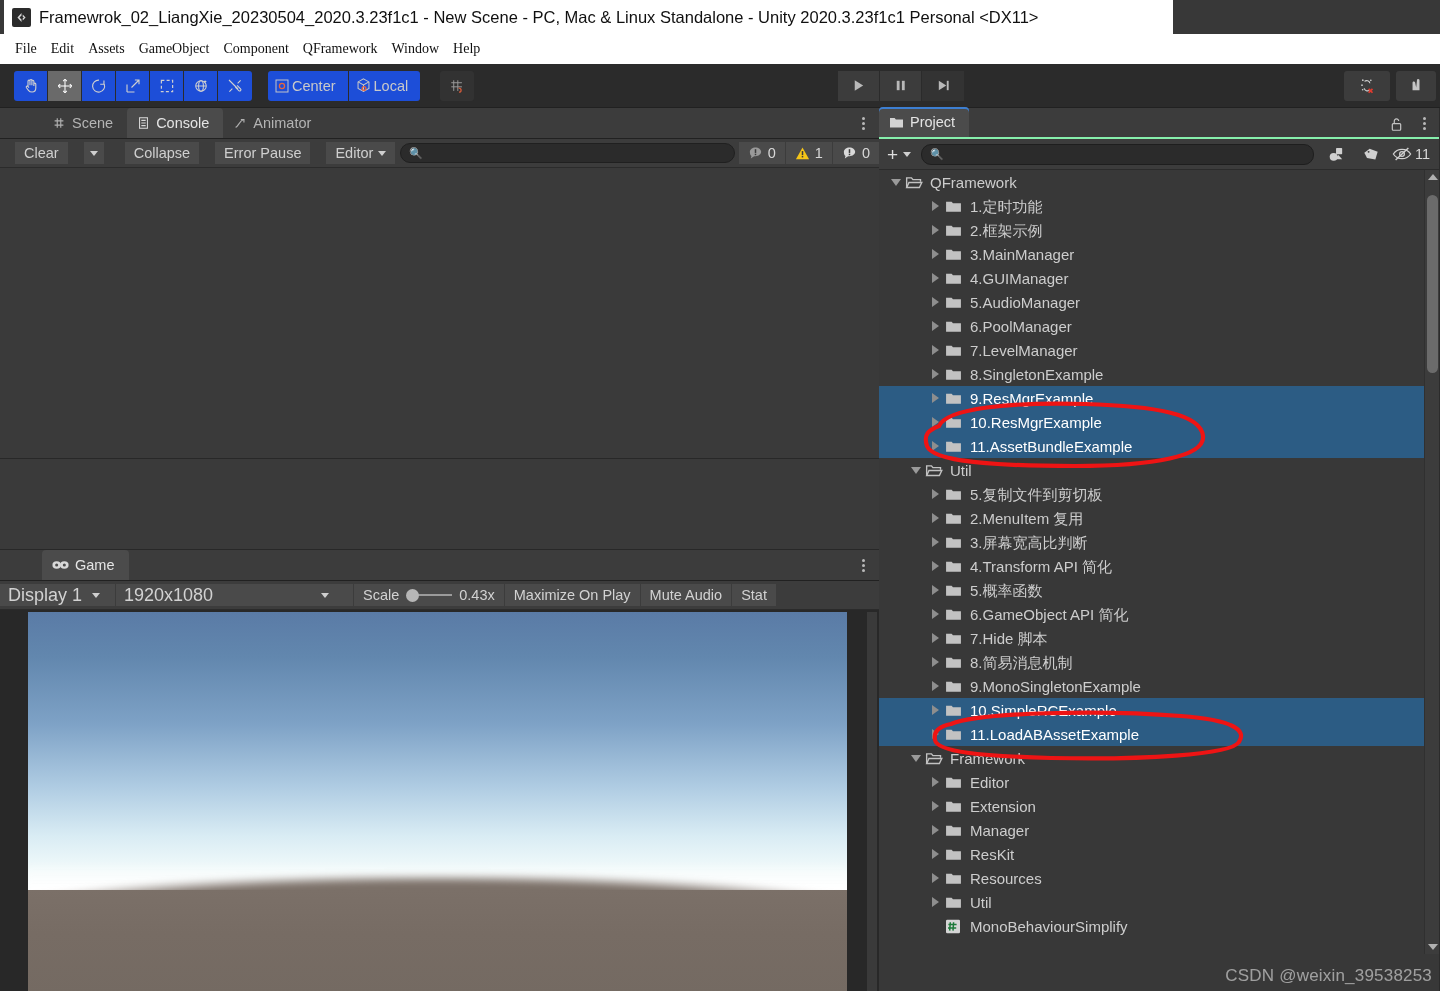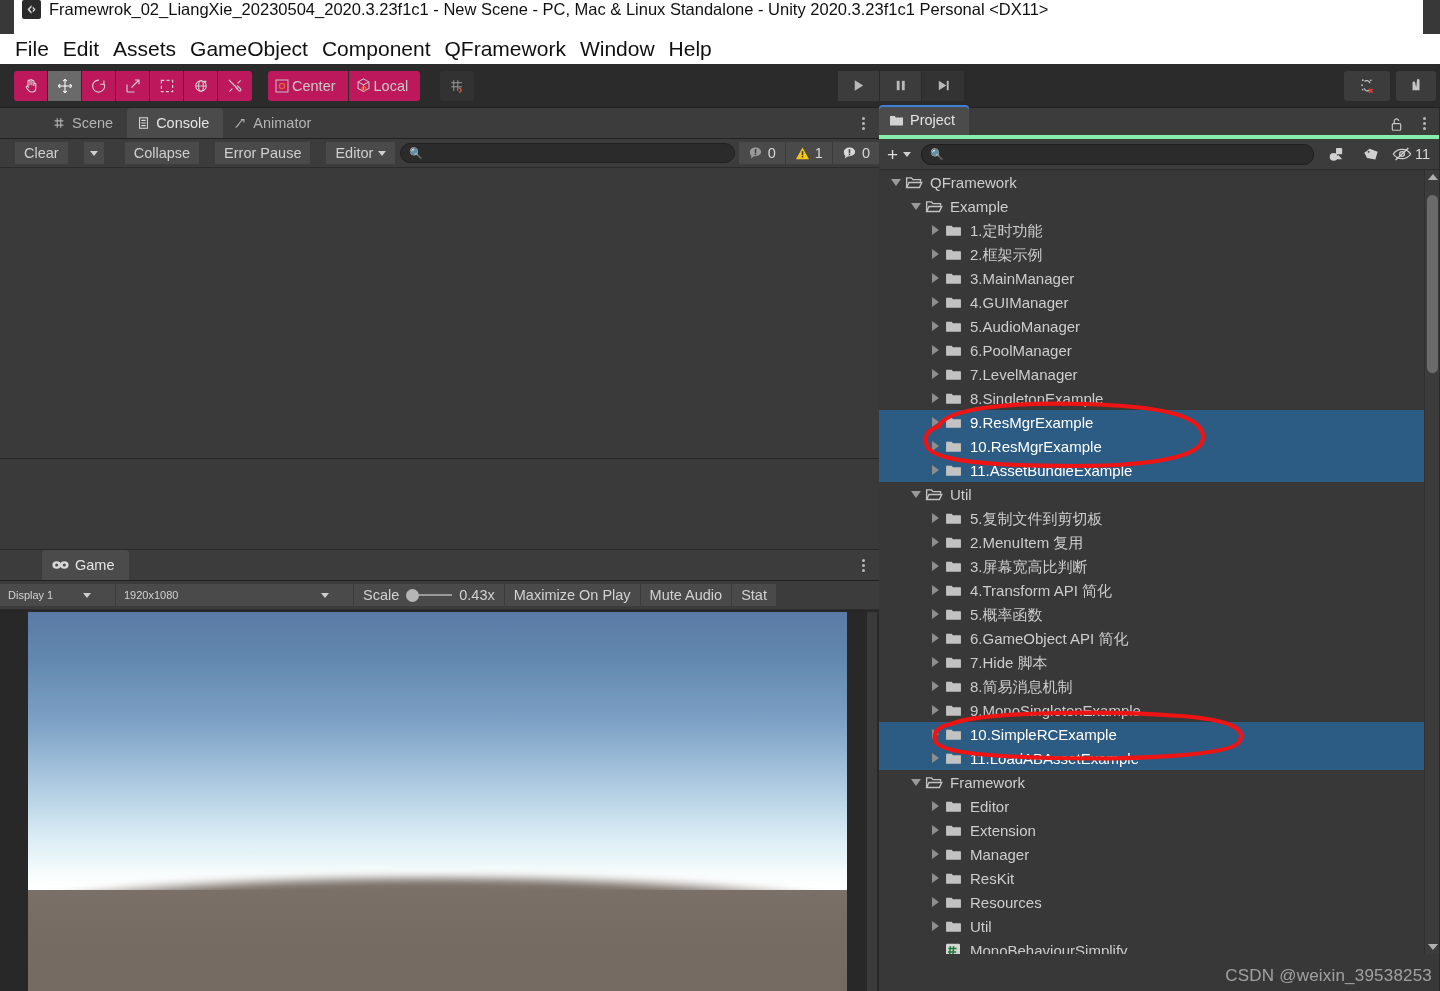--- a/index.html
+++ b/index.html
@@ -10,58 +10,58 @@
   }
   #app {
     position: relative;
     width: 1440px; height: 991px;
     overflow: hidden;
     background: #383838;
   }
 
   
   .titlebar {
-    position: absolute; left: 14px; top: 0; width: 1409px; height: 34px;
+    position: absolute; left: 4px; top: 0; width: 1169px; height: 34px;
     background: #ffffff;
-    display: flex; align-items: flex-start;
+    display: flex; align-items: center;
   }
   .titlebar .app-icon {
     width: 19px; height: 19px; margin-left: 8px; margin-right: 8px;
     background: #2b2b2b; border-radius: 2px;
     display: flex; align-items: center; justify-content: center;
     color: #e8e8e8; font-size: 11px; line-height: 1;
   }
   .titlebar .title-text {
     font-size: 16.5px; color: #101010; white-space: nowrap;
   }
 
   
   .menubar {
     position: absolute; left: 0; top: 34px; width: 1440px; height: 30px;
     background: #ffffff;
     display: flex; align-items: center; padding-left: 8px;
     box-sizing: border-box;
   }
   .menubar .menu-item {
-    font-size: 21px; color: #101010;
-    padding: 2px 7px; white-space: nowrap; cursor: default;
+    font-size: 14px; color: #101010;
+    padding: 2px 7px; white-space: nowrap; cursor: default; font-family: Liberation Serif, serif;
   }
 
   
   .toolbar {
     position: absolute; left: 0; top: 64px; width: 1440px; height: 44px;
     background: #2b2b2b;
     border-bottom: 1px solid #212121;
     display: flex; align-items: center;
     box-sizing: border-box;
   }
   .tgroup { display: flex; align-items: center; }
   .tbtn {
     height: 30px; min-width: 34px;
-    background: #be185d;
+    background: #1d4ed8;
     border-right: 1px solid #2b2b2b;
     display: flex; align-items: center; justify-content: center;
     color: #c4c4c4; cursor: default;
     box-sizing: border-box;
   }
   .tbtn.active { background: #6a6a6a; color: #ffffff; }
   .tbtn.first { border-radius: 3px 0 0 3px; }
   .tbtn.last  { border-radius: 0 3px 3px 0; border-right: none; }
   .tbtn.solo  { border-radius: 3px; border-right: none; }
   .tbtn svg { display: block; }
@@ -163,21 +163,21 @@
   
   .game-bar {
     height: 29px; background: #3c3c3c;
     border-bottom: 1px solid #2b2b2b;
     display: flex; align-items: center; box-sizing: border-box;
     overflow: hidden;
   }
   .gsel {
     height: 22px; display: flex; align-items: center; justify-content: space-between;
     background: #4a4a4a; border-right: 1px solid #3c3c3c;
-    font-size: 11px; color: #d2d2d2; padding: 0 24px 0 8px;
+    font-size: 18px; color: #d2d2d2; padding: 0 24px 0 8px;
     cursor: default; box-sizing: border-box; white-space: nowrap;
   }
   .gsel .caret { margin-left: 10px; }
   .gscale {
     height: 22px; display: flex; align-items: center; gap: 7px;
     background: #4a4a4a; border-right: 1px solid #3c3c3c;
     padding: 0 9px; font-size: 14.5px; color: #d2d2d2;
     cursor: default; box-sizing: border-box; white-space: nowrap;
   }
   .slider { position: relative; width: 46px; height: 14px; display: flex; align-items: center; }
@@ -228,21 +228,21 @@
 
   
   .right-col {
     position: absolute; left: 879px; top: 108px;
     width: 561px; height: 883px;
     background: #383838;
   }
   .proj-tabstrip {
     position: relative; height: 31px; background: #3c3c3c;
     display: flex; align-items: flex-end;
-    border-bottom: 4px solid #86efac; box-sizing: border-box;
+    border-bottom: 2px solid #86efac; box-sizing: border-box;
   }
   .lock-icon {
     position: absolute; right: 36px; top: 7px;
     width: 16px; height: 18px; display: flex;
     align-items: center; justify-content: center; cursor: default;
   }
   .proj-bar {
     height: 31px; background: #3c3c3c;
     border-bottom: 1px solid #2b2b2b;
     display: flex; align-items: center; box-sizing: border-box;
@@ -683,270 +683,259 @@
             <span class="tri open"></span>
             <span class="ficon">
               <svg width="18" height="13" viewBox="0 0 19 14" fill="none" stroke="#c2c2c2" stroke-width="1.5">
                 <path d="M1.6 12.4V2h5.2l1.5 1.9h8.2v2.4"></path>
                 <path d="M1.6 12.4l2.5-5.4h13.8l-2.6 5.4z" fill="none"></path>
               </svg>
             </span>
             <span class="rowlabel">QFramework</span>
           </div>
           <div class="row">
+            <span style="width: 50px; flex: 0 0 auto;"></span>
+            <span class="tri closed"></span>
+            <span class="ficon">
+              <svg width="17" height="13" viewBox="0 0 18 14" fill="#c2c2c2">
+                <path d="M1 1.8h6l1.4 1.8H17v9H1z"></path>
+              </svg>
+            </span>
+            <span class="rowlabel">1.定时功能</span>
+          </div>
+          <div class="row">
+            <span style="width: 50px; flex: 0 0 auto;"></span>
+            <span class="tri closed"></span>
+            <span class="ficon">
+              <svg width="17" height="13" viewBox="0 0 18 14" fill="#c2c2c2">
+                <path d="M1 1.8h6l1.4 1.8H17v9H1z"></path>
+              </svg>
+            </span>
+            <span class="rowlabel">2.框架示例</span>
+          </div>
+          <div class="row">
+            <span style="width: 50px; flex: 0 0 auto;"></span>
+            <span class="tri closed"></span>
+            <span class="ficon">
+              <svg width="17" height="13" viewBox="0 0 18 14" fill="#c2c2c2">
+                <path d="M1 1.8h6l1.4 1.8H17v9H1z"></path>
+              </svg>
+            </span>
+            <span class="rowlabel">3.MainManager</span>
+          </div>
+          <div class="row">
+            <span style="width: 50px; flex: 0 0 auto;"></span>
+            <span class="tri closed"></span>
+            <span class="ficon">
+              <svg width="17" height="13" viewBox="0 0 18 14" fill="#c2c2c2">
+                <path d="M1 1.8h6l1.4 1.8H17v9H1z"></path>
+              </svg>
+            </span>
+            <span class="rowlabel">4.GUIManager</span>
+          </div>
+          <div class="row">
+            <span style="width: 50px; flex: 0 0 auto;"></span>
+            <span class="tri closed"></span>
+            <span class="ficon">
+              <svg width="17" height="13" viewBox="0 0 18 14" fill="#c2c2c2">
+                <path d="M1 1.8h6l1.4 1.8H17v9H1z"></path>
+              </svg>
+            </span>
+            <span class="rowlabel">5.AudioManager</span>
+          </div>
+          <div class="row">
+            <span style="width: 50px; flex: 0 0 auto;"></span>
+            <span class="tri closed"></span>
+            <span class="ficon">
+              <svg width="17" height="13" viewBox="0 0 18 14" fill="#c2c2c2">
+                <path d="M1 1.8h6l1.4 1.8H17v9H1z"></path>
+              </svg>
+            </span>
+            <span class="rowlabel">6.PoolManager</span>
+          </div>
+          <div class="row">
+            <span style="width: 50px; flex: 0 0 auto;"></span>
+            <span class="tri closed"></span>
+            <span class="ficon">
+              <svg width="17" height="13" viewBox="0 0 18 14" fill="#c2c2c2">
+                <path d="M1 1.8h6l1.4 1.8H17v9H1z"></path>
+              </svg>
+            </span>
+            <span class="rowlabel">7.LevelManager</span>
+          </div>
+          <div class="row">
+            <span style="width: 50px; flex: 0 0 auto;"></span>
+            <span class="tri closed"></span>
+            <span class="ficon">
+              <svg width="17" height="13" viewBox="0 0 18 14" fill="#c2c2c2">
+                <path d="M1 1.8h6l1.4 1.8H17v9H1z"></path>
+              </svg>
+            </span>
+            <span class="rowlabel">8.SingletonExample</span>
+          </div>
+          <div class="row sel">
+            <span style="width: 50px; flex: 0 0 auto;"></span>
+            <span class="tri closed"></span>
+            <span class="ficon">
+              <svg width="17" height="13" viewBox="0 0 18 14" fill="#c2c2c2">
+                <path d="M1 1.8h6l1.4 1.8H17v9H1z"></path>
+              </svg>
+            </span>
+            <span class="rowlabel">9.ResMgrExample</span>
+          </div>
+          <div class="row sel">
+            <span style="width: 50px; flex: 0 0 auto;"></span>
+            <span class="tri closed"></span>
+            <span class="ficon">
+              <svg width="17" height="13" viewBox="0 0 18 14" fill="#c2c2c2">
+                <path d="M1 1.8h6l1.4 1.8H17v9H1z"></path>
+              </svg>
+            </span>
+            <span class="rowlabel">10.ResMgrExample</span>
+          </div>
+          <div class="row sel">
+            <span style="width: 50px; flex: 0 0 auto;"></span>
+            <span class="tri closed"></span>
+            <span class="ficon">
+              <svg width="17" height="13" viewBox="0 0 18 14" fill="#c2c2c2">
+                <path d="M1 1.8h6l1.4 1.8H17v9H1z"></path>
+              </svg>
+            </span>
+            <span class="rowlabel">11.AssetBundleExample</span>
+          </div>
+          <div class="row">
             <span style="width: 30px; flex: 0 0 auto;"></span>
             <span class="tri open"></span>
             <span class="ficon">
               <svg width="18" height="13" viewBox="0 0 19 14" fill="none" stroke="#c2c2c2" stroke-width="1.5">
                 <path d="M1.6 12.4V2h5.2l1.5 1.9h8.2v2.4"></path>
                 <path d="M1.6 12.4l2.5-5.4h13.8l-2.6 5.4z" fill="none"></path>
               </svg>
             </span>
-            <span class="rowlabel">Example</span>
-          </div>
-          <div class="row">
-            <span style="width: 50px; flex: 0 0 auto;"></span>
-            <span class="tri closed"></span>
-            <span class="ficon">
-              <svg width="17" height="13" viewBox="0 0 18 14" fill="#c2c2c2">
-                <path d="M1 1.8h6l1.4 1.8H17v9H1z"></path>
-              </svg>
-            </span>
-            <span class="rowlabel">1.定时功能</span>
-          </div>
-          <div class="row">
-            <span style="width: 50px; flex: 0 0 auto;"></span>
-            <span class="tri closed"></span>
-            <span class="ficon">
-              <svg width="17" height="13" viewBox="0 0 18 14" fill="#c2c2c2">
-                <path d="M1 1.8h6l1.4 1.8H17v9H1z"></path>
-              </svg>
-            </span>
-            <span class="rowlabel">2.框架示例</span>
-          </div>
-          <div class="row">
-            <span style="width: 50px; flex: 0 0 auto;"></span>
-            <span class="tri closed"></span>
-            <span class="ficon">
-              <svg width="17" height="13" viewBox="0 0 18 14" fill="#c2c2c2">
-                <path d="M1 1.8h6l1.4 1.8H17v9H1z"></path>
-              </svg>
-            </span>
-            <span class="rowlabel">3.MainManager</span>
-          </div>
-          <div class="row">
-            <span style="width: 50px; flex: 0 0 auto;"></span>
-            <span class="tri closed"></span>
-            <span class="ficon">
-              <svg width="17" height="13" viewBox="0 0 18 14" fill="#c2c2c2">
-                <path d="M1 1.8h6l1.4 1.8H17v9H1z"></path>
-              </svg>
-            </span>
-            <span class="rowlabel">4.GUIManager</span>
-          </div>
-          <div class="row">
-            <span style="width: 50px; flex: 0 0 auto;"></span>
-            <span class="tri closed"></span>
-            <span class="ficon">
-              <svg width="17" height="13" viewBox="0 0 18 14" fill="#c2c2c2">
-                <path d="M1 1.8h6l1.4 1.8H17v9H1z"></path>
-              </svg>
-            </span>
-            <span class="rowlabel">5.AudioManager</span>
-          </div>
-          <div class="row">
-            <span style="width: 50px; flex: 0 0 auto;"></span>
-            <span class="tri closed"></span>
-            <span class="ficon">
-              <svg width="17" height="13" viewBox="0 0 18 14" fill="#c2c2c2">
-                <path d="M1 1.8h6l1.4 1.8H17v9H1z"></path>
-              </svg>
-            </span>
-            <span class="rowlabel">6.PoolManager</span>
-          </div>
-          <div class="row">
-            <span style="width: 50px; flex: 0 0 auto;"></span>
-            <span class="tri closed"></span>
-            <span class="ficon">
-              <svg width="17" height="13" viewBox="0 0 18 14" fill="#c2c2c2">
-                <path d="M1 1.8h6l1.4 1.8H17v9H1z"></path>
-              </svg>
-            </span>
-            <span class="rowlabel">7.LevelManager</span>
-          </div>
-          <div class="row">
-            <span style="width: 50px; flex: 0 0 auto;"></span>
-            <span class="tri closed"></span>
-            <span class="ficon">
-              <svg width="17" height="13" viewBox="0 0 18 14" fill="#c2c2c2">
-                <path d="M1 1.8h6l1.4 1.8H17v9H1z"></path>
-              </svg>
-            </span>
-            <span class="rowlabel">8.SingletonExample</span>
+            <span class="rowlabel">Util</span>
+          </div>
+          <div class="row">
+            <span style="width: 50px; flex: 0 0 auto;"></span>
+            <span class="tri closed"></span>
+            <span class="ficon">
+              <svg width="17" height="13" viewBox="0 0 18 14" fill="#c2c2c2">
+                <path d="M1 1.8h6l1.4 1.8H17v9H1z"></path>
+              </svg>
+            </span>
+            <span class="rowlabel">5.复制文件到剪切板</span>
+          </div>
+          <div class="row">
+            <span style="width: 50px; flex: 0 0 auto;"></span>
+            <span class="tri closed"></span>
+            <span class="ficon">
+              <svg width="17" height="13" viewBox="0 0 18 14" fill="#c2c2c2">
+                <path d="M1 1.8h6l1.4 1.8H17v9H1z"></path>
+              </svg>
+            </span>
+            <span class="rowlabel">2.MenuItem 复用</span>
+          </div>
+          <div class="row">
+            <span style="width: 50px; flex: 0 0 auto;"></span>
+            <span class="tri closed"></span>
+            <span class="ficon">
+              <svg width="17" height="13" viewBox="0 0 18 14" fill="#c2c2c2">
+                <path d="M1 1.8h6l1.4 1.8H17v9H1z"></path>
+              </svg>
+            </span>
+            <span class="rowlabel">3.屏幕宽高比判断</span>
+          </div>
+          <div class="row">
+            <span style="width: 50px; flex: 0 0 auto;"></span>
+            <span class="tri closed"></span>
+            <span class="ficon">
+              <svg width="17" height="13" viewBox="0 0 18 14" fill="#c2c2c2">
+                <path d="M1 1.8h6l1.4 1.8H17v9H1z"></path>
+              </svg>
+            </span>
+            <span class="rowlabel">4.Transform API 简化</span>
+          </div>
+          <div class="row">
+            <span style="width: 50px; flex: 0 0 auto;"></span>
+            <span class="tri closed"></span>
+            <span class="ficon">
+              <svg width="17" height="13" viewBox="0 0 18 14" fill="#c2c2c2">
+                <path d="M1 1.8h6l1.4 1.8H17v9H1z"></path>
+              </svg>
+            </span>
+            <span class="rowlabel">5.概率函数</span>
+          </div>
+          <div class="row">
+            <span style="width: 50px; flex: 0 0 auto;"></span>
+            <span class="tri closed"></span>
+            <span class="ficon">
+              <svg width="17" height="13" viewBox="0 0 18 14" fill="#c2c2c2">
+                <path d="M1 1.8h6l1.4 1.8H17v9H1z"></path>
+              </svg>
+            </span>
+            <span class="rowlabel">6.GameObject API 简化</span>
+          </div>
+          <div class="row">
+            <span style="width: 50px; flex: 0 0 auto;"></span>
+            <span class="tri closed"></span>
+            <span class="ficon">
+              <svg width="17" height="13" viewBox="0 0 18 14" fill="#c2c2c2">
+                <path d="M1 1.8h6l1.4 1.8H17v9H1z"></path>
+              </svg>
+            </span>
+            <span class="rowlabel">7.Hide 脚本</span>
+          </div>
+          <div class="row">
+            <span style="width: 50px; flex: 0 0 auto;"></span>
+            <span class="tri closed"></span>
+            <span class="ficon">
+              <svg width="17" height="13" viewBox="0 0 18 14" fill="#c2c2c2">
+                <path d="M1 1.8h6l1.4 1.8H17v9H1z"></path>
+              </svg>
+            </span>
+            <span class="rowlabel">8.简易消息机制</span>
+          </div>
+          <div class="row">
+            <span style="width: 50px; flex: 0 0 auto;"></span>
+            <span class="tri closed"></span>
+            <span class="ficon">
+              <svg width="17" height="13" viewBox="0 0 18 14" fill="#c2c2c2">
+                <path d="M1 1.8h6l1.4 1.8H17v9H1z"></path>
+              </svg>
+            </span>
+            <span class="rowlabel">9.MonoSingletonExample</span>
           </div>
           <div class="row sel">
             <span style="width: 50px; flex: 0 0 auto;"></span>
             <span class="tri closed"></span>
             <span class="ficon">
               <svg width="17" height="13" viewBox="0 0 18 14" fill="#c2c2c2">
                 <path d="M1 1.8h6l1.4 1.8H17v9H1z"></path>
               </svg>
             </span>
-            <span class="rowlabel">9.ResMgrExample</span>
+            <span class="rowlabel">10.SimpleRCExample</span>
           </div>
           <div class="row sel">
             <span style="width: 50px; flex: 0 0 auto;"></span>
             <span class="tri closed"></span>
             <span class="ficon">
               <svg width="17" height="13" viewBox="0 0 18 14" fill="#c2c2c2">
                 <path d="M1 1.8h6l1.4 1.8H17v9H1z"></path>
               </svg>
             </span>
-            <span class="rowlabel">10.ResMgrExample</span>
-          </div>
-          <div class="row sel">
-            <span style="width: 50px; flex: 0 0 auto;"></span>
-            <span class="tri closed"></span>
-            <span class="ficon">
-              <svg width="17" height="13" viewBox="0 0 18 14" fill="#c2c2c2">
-                <path d="M1 1.8h6l1.4 1.8H17v9H1z"></path>
-              </svg>
-            </span>
-            <span class="rowlabel">11.AssetBundleExample</span>
+            <span class="rowlabel">11.LoadABAssetExample</span>
           </div>
           <div class="row">
             <span style="width: 30px; flex: 0 0 auto;"></span>
             <span class="tri open"></span>
             <span class="ficon">
               <svg width="18" height="13" viewBox="0 0 19 14" fill="none" stroke="#c2c2c2" stroke-width="1.5">
                 <path d="M1.6 12.4V2h5.2l1.5 1.9h8.2v2.4"></path>
                 <path d="M1.6 12.4l2.5-5.4h13.8l-2.6 5.4z" fill="none"></path>
               </svg>
             </span>
-            <span class="rowlabel">Util</span>
-          </div>
-          <div class="row">
-            <span style="width: 50px; flex: 0 0 auto;"></span>
-            <span class="tri closed"></span>
-            <span class="ficon">
-              <svg width="17" height="13" viewBox="0 0 18 14" fill="#c2c2c2">
-                <path d="M1 1.8h6l1.4 1.8H17v9H1z"></path>
-              </svg>
-            </span>
-            <span class="rowlabel">5.复制文件到剪切板</span>
-          </div>
-          <div class="row">
-            <span style="width: 50px; flex: 0 0 auto;"></span>
-            <span class="tri closed"></span>
-            <span class="ficon">
-              <svg width="17" height="13" viewBox="0 0 18 14" fill="#c2c2c2">
-                <path d="M1 1.8h6l1.4 1.8H17v9H1z"></path>
-              </svg>
-            </span>
-            <span class="rowlabel">2.MenuItem 复用</span>
-          </div>
-          <div class="row">
-            <span style="width: 50px; flex: 0 0 auto;"></span>
-            <span class="tri closed"></span>
-            <span class="ficon">
-              <svg width="17" height="13" viewBox="0 0 18 14" fill="#c2c2c2">
-                <path d="M1 1.8h6l1.4 1.8H17v9H1z"></path>
-              </svg>
-            </span>
-            <span class="rowlabel">3.屏幕宽高比判断</span>
-          </div>
-          <div class="row">
-            <span style="width: 50px; flex: 0 0 auto;"></span>
-            <span class="tri closed"></span>
-            <span class="ficon">
-              <svg width="17" height="13" viewBox="0 0 18 14" fill="#c2c2c2">
-                <path d="M1 1.8h6l1.4 1.8H17v9H1z"></path>
-              </svg>
-            </span>
-            <span class="rowlabel">4.Transform API 简化</span>
-          </div>
-          <div class="row">
-            <span style="width: 50px; flex: 0 0 auto;"></span>
-            <span class="tri closed"></span>
-            <span class="ficon">
-              <svg width="17" height="13" viewBox="0 0 18 14" fill="#c2c2c2">
-                <path d="M1 1.8h6l1.4 1.8H17v9H1z"></path>
-              </svg>
-            </span>
-            <span class="rowlabel">5.概率函数</span>
-          </div>
-          <div class="row">
-            <span style="width: 50px; flex: 0 0 auto;"></span>
-            <span class="tri closed"></span>
-            <span class="ficon">
-              <svg width="17" height="13" viewBox="0 0 18 14" fill="#c2c2c2">
-                <path d="M1 1.8h6l1.4 1.8H17v9H1z"></path>
-              </svg>
-            </span>
-            <span class="rowlabel">6.GameObject API 简化</span>
-          </div>
-          <div class="row">
-            <span style="width: 50px; flex: 0 0 auto;"></span>
-            <span class="tri closed"></span>
-            <span class="ficon">
-              <svg width="17" height="13" viewBox="0 0 18 14" fill="#c2c2c2">
-                <path d="M1 1.8h6l1.4 1.8H17v9H1z"></path>
-              </svg>
-            </span>
-            <span class="rowlabel">7.Hide 脚本</span>
-          </div>
-          <div class="row">
-            <span style="width: 50px; flex: 0 0 auto;"></span>
-            <span class="tri closed"></span>
-            <span class="ficon">
-              <svg width="17" height="13" viewBox="0 0 18 14" fill="#c2c2c2">
-                <path d="M1 1.8h6l1.4 1.8H17v9H1z"></path>
-              </svg>
-            </span>
-            <span class="rowlabel">8.简易消息机制</span>
-          </div>
-          <div class="row">
-            <span style="width: 50px; flex: 0 0 auto;"></span>
-            <span class="tri closed"></span>
-            <span class="ficon">
-              <svg width="17" height="13" viewBox="0 0 18 14" fill="#c2c2c2">
-                <path d="M1 1.8h6l1.4 1.8H17v9H1z"></path>
-              </svg>
-            </span>
-            <span class="rowlabel">9.MonoSingletonExample</span>
-          </div>
-          <div class="row sel">
-            <span style="width: 50px; flex: 0 0 auto;"></span>
-            <span class="tri closed"></span>
-            <span class="ficon">
-              <svg width="17" height="13" viewBox="0 0 18 14" fill="#c2c2c2">
-                <path d="M1 1.8h6l1.4 1.8H17v9H1z"></path>
-              </svg>
-            </span>
-            <span class="rowlabel">10.SimpleRCExample</span>
-          </div>
-          <div class="row sel">
-            <span style="width: 50px; flex: 0 0 auto;"></span>
-            <span class="tri closed"></span>
-            <span class="ficon">
-              <svg width="17" height="13" viewBox="0 0 18 14" fill="#c2c2c2">
-                <path d="M1 1.8h6l1.4 1.8H17v9H1z"></path>
-              </svg>
-            </span>
-            <span class="rowlabel">11.LoadABAssetExample</span>
-          </div>
-          <div class="row">
-            <span style="width: 30px; flex: 0 0 auto;"></span>
-            <span class="tri open"></span>
-            <span class="ficon">
-              <svg width="18" height="13" viewBox="0 0 19 14" fill="none" stroke="#c2c2c2" stroke-width="1.5">
-                <path d="M1.6 12.4V2h5.2l1.5 1.9h8.2v2.4"></path>
-                <path d="M1.6 12.4l2.5-5.4h13.8l-2.6 5.4z" fill="none"></path>
-              </svg>
-            </span>
             <span class="rowlabel">Framework</span>
           </div>
           <div class="row">
             <span style="width: 50px; flex: 0 0 auto;"></span>
             <span class="tri closed"></span>
             <span class="ficon">
               <svg width="17" height="13" viewBox="0 0 18 14" fill="#c2c2c2">
                 <path d="M1 1.8h6l1.4 1.8H17v9H1z"></path>
               </svg>
             </span>

